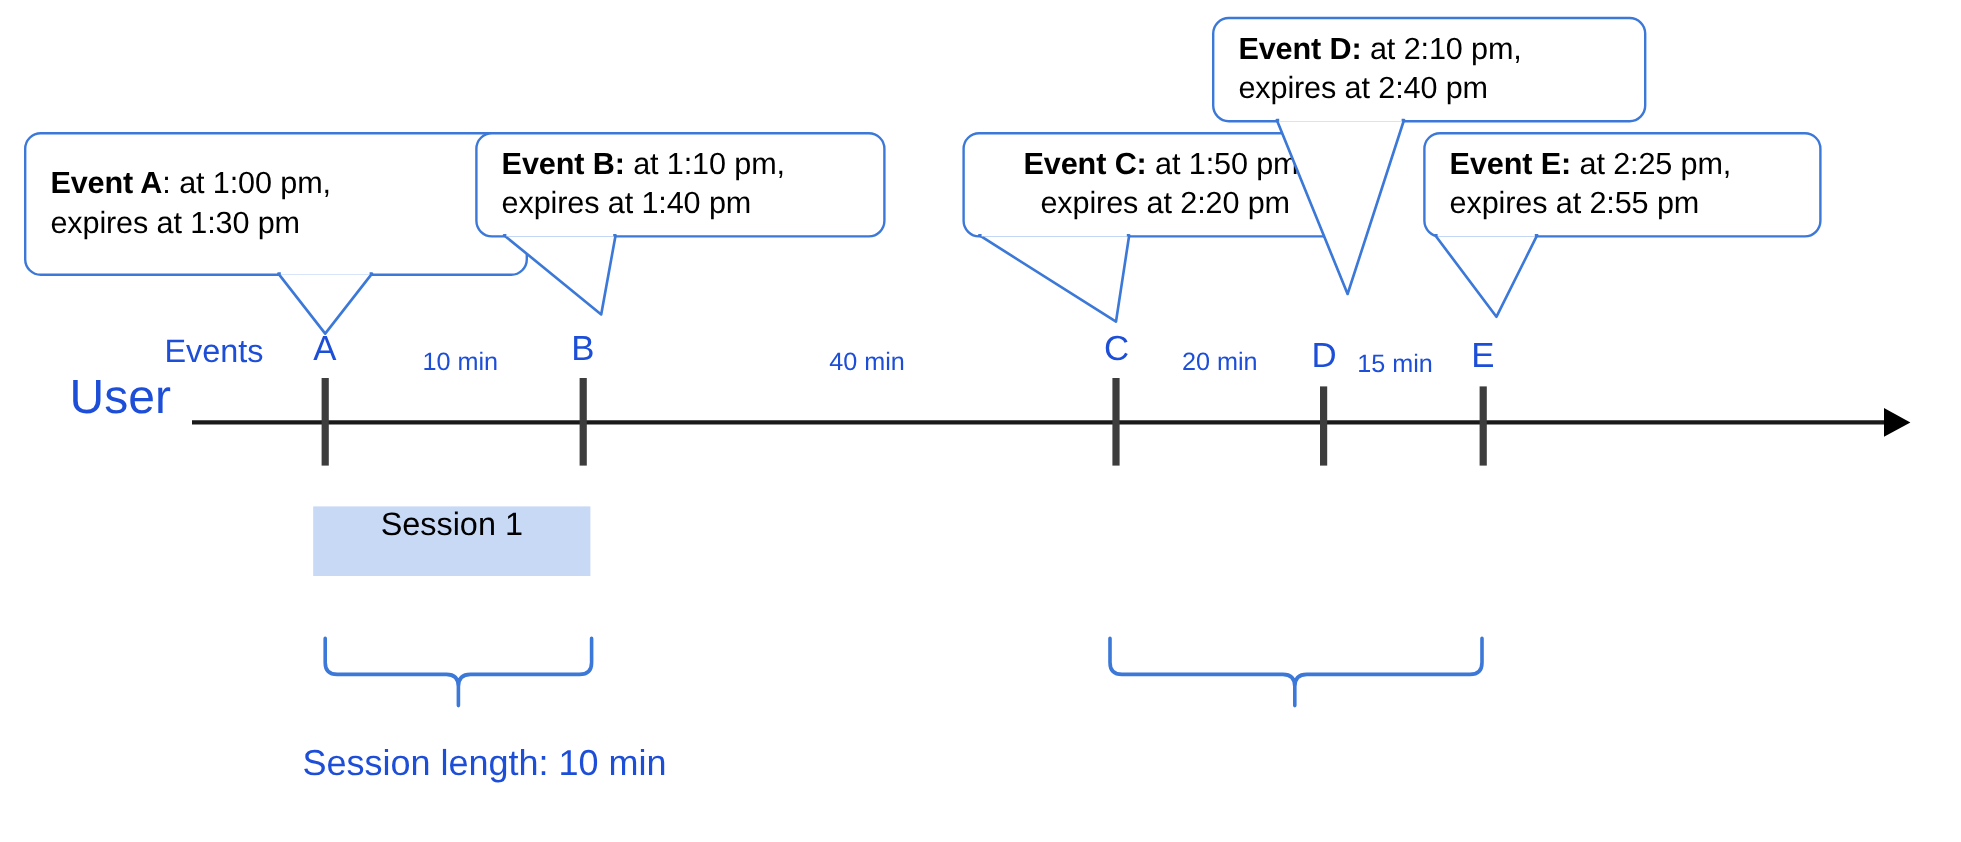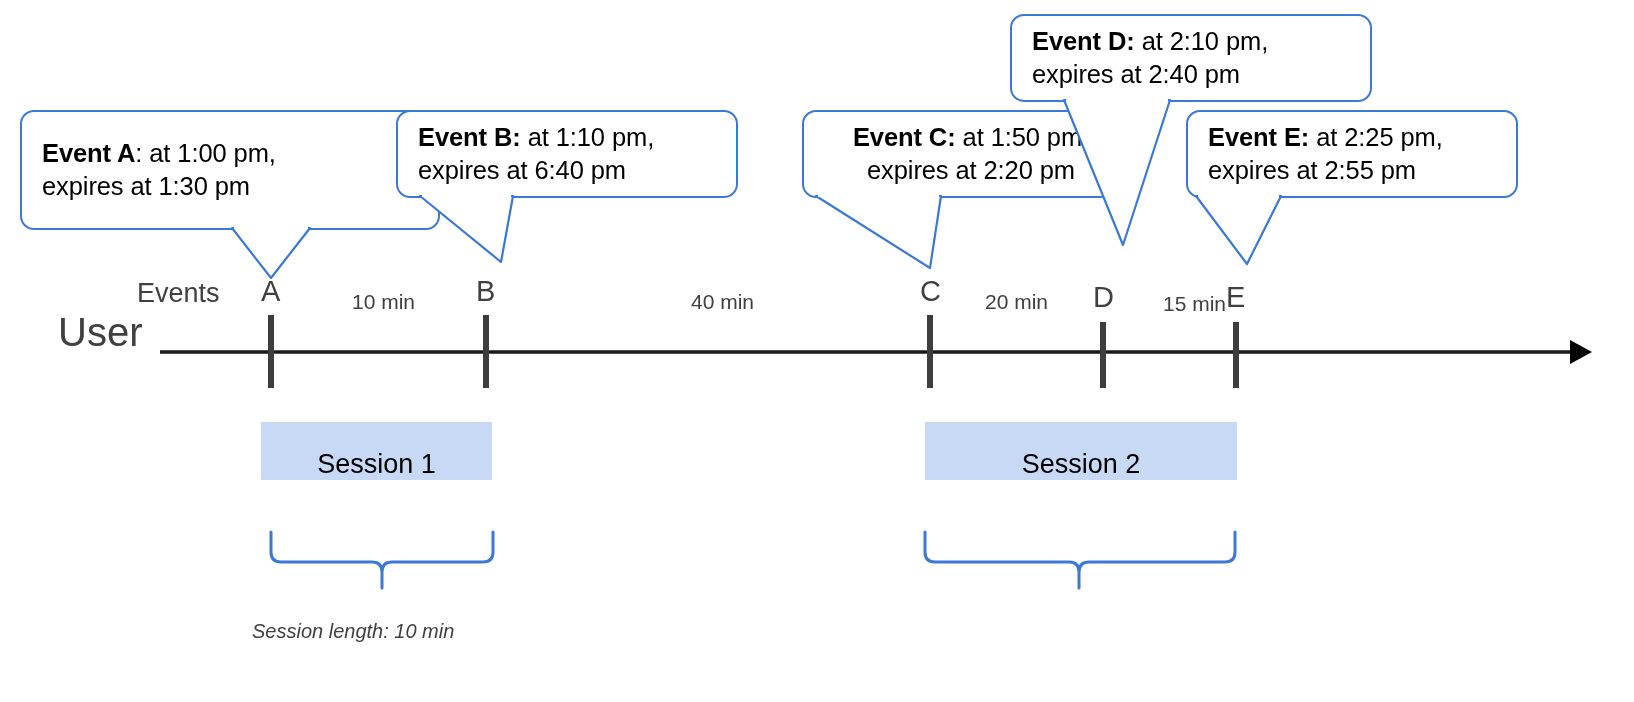--- a/index.html
+++ b/index.html
@@ -5,46 +5,46 @@
   html,body{margin:0;padding:0;background:#ffffff;}
   body{width:1634px;height:702px;overflow:hidden;font-family:"Liberation Sans",sans-serif;}
   #stage{position:relative;width:1634px;height:702px;background:#fff;}
   svg.layer{position:absolute;left:0;top:0;width:1634px;height:702px;}
 
   .callout{position:absolute;box-sizing:border-box;border:2.2px solid #3b78d8;border-radius:14px;background:#fff;}
   .callout .txt{position:absolute;left:20px;right:14px;top:50%;transform:translateY(-50%);
     font-size:25.5px;color:#000;line-height:1.30;letter-spacing:-0.1px;white-space:nowrap;}
   .callout .txt b{font-weight:bold;}
 
-  .axlabel{position:absolute;color:#404040;white-space:nowrap;}
+  .axlabel{position:absolute;color:#1d4ed8;white-space:nowrap;}
   .lbl-user{font-size:40px;}
   .lbl-events{font-size:27px;}
   .lbl-tick{font-size:29px;}
   .lbl-gap{font-size:21px;}
-  .lbl-session-len{font-size:20px;font-style:italic;}
+  .lbl-session-len{font-size:30px;}
 
-  .session{position:absolute;background:#c7d9f5;display:flex;align-items:flex-end;justify-content:center;}
+  .session{position:absolute;background:#c7d9f5;display:flex;align-items:flex-start;justify-content:center;}
   .session span{font-size:27px;color:#000;}
 </style>
 </head>
 <body>
 
 <div id="stage">
 
   <div class="callout" style="left:20px;top:110px;width:420px;height:120px;">
     <div class="txt">
       <b>Event A</b><span>: </span><span>at 1:00 pm,</span><br>
       <span>expires at 1:30 pm</span>
     </div>
   </div>
 
   <div class="callout" style="left:396px;top:110px;width:342px;height:88px;">
     <div class="txt">
       <b>Event B:</b><span> </span><span>at 1:10 pm,</span><br>
-      <span>expires at 6:40 pm</span>
+      <span>expires at 1:40 pm</span>
     </div>
   </div>
 
   <div class="callout" style="left:802px;top:110px;width:332px;height:88px;text-align:center;">
     <div class="txt">
       <b>Event C:</b><span> </span><span>at 1:50 pm,</span><br>
       <span>expires at 2:20 pm</span>
     </div>
   </div>
 
@@ -107,25 +107,22 @@
 
   <div class="axlabel lbl-tick" style="left:261px;top:275px;">A</div>
   <div class="axlabel lbl-tick" style="left:476px;top:275px;">B</div>
   <div class="axlabel lbl-tick" style="left:920px;top:275px;">C</div>
   <div class="axlabel lbl-tick" style="left:1093px;top:281px;">D</div>
   <div class="axlabel lbl-tick" style="left:1226px;top:281px;">E</div>
 
   <div class="axlabel lbl-gap" style="left:352px;top:290px;">10 min</div>
   <div class="axlabel lbl-gap" style="left:691px;top:290px;">40 min</div>
   <div class="axlabel lbl-gap" style="left:985px;top:290px;">20 min</div>
-  <div class="axlabel lbl-gap" style="left:1131px;top:292px;margin-left:32px;">15 min</div>
+  <div class="axlabel lbl-gap" style="left:1131px;top:292px;">15 min</div>
 
   <div class="session" style="left:261px;top:422px;width:231px;height:58px;">
     <span>Session 1</span>
   </div>
 
-  <div class="session" style="left:925px;top:422px;width:312px;height:58px;">
-    <span>Session 2</span>
-  </div>
 
   <div class="axlabel lbl-session-len" style="left:252px;top:620px;">Session length: 10 min</div>
 
 </div>
 
 </body></html>

